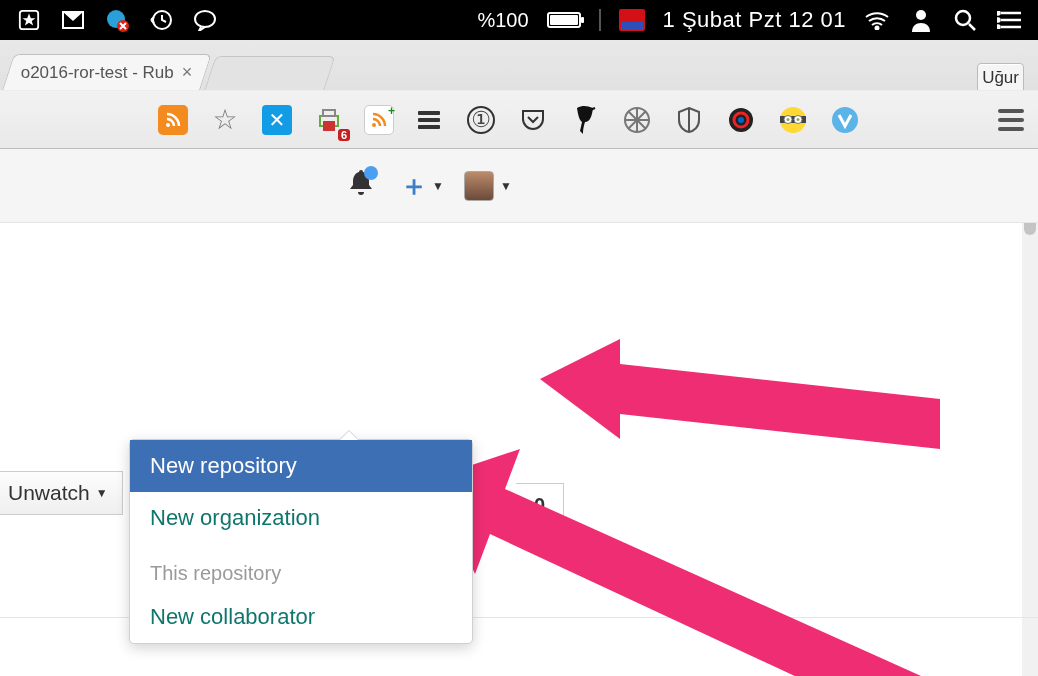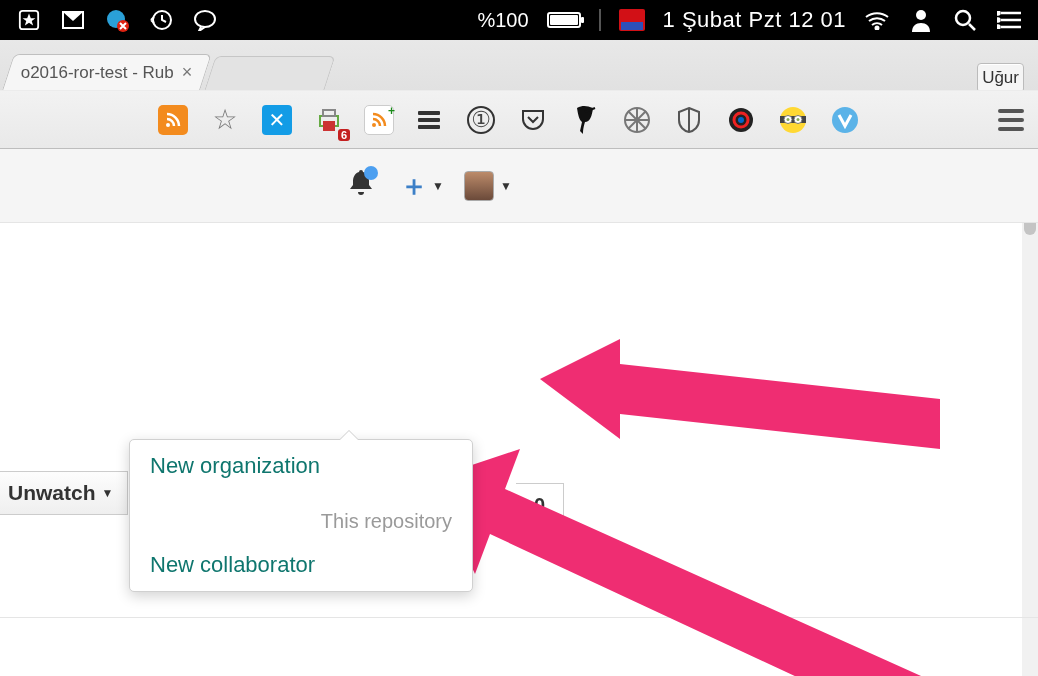--- a/index.html
+++ b/index.html
@@ -105,25 +105,25 @@
   .dropdown::before{
     content:""; position:absolute; top:-9px; left:210px;
     width:0;height:0;border-left:9px solid transparent;border-right:9px solid transparent;border-bottom:9px solid #fff;
     filter:drop-shadow(0 -1px 0 #ccc);
   }
   .dd-item{
     padding:13px 20px; font-size:22px; color:#0f766e; cursor:pointer;
   }
   .dd-item.selected{background:#3d6fb4;color:#fff;}
   .dd-divider{height:18px;}
-  .dd-header{padding:0 20px 6px;font-size:20px;color:#9a9a9a;text-align:right;}
+  .dd-header{padding:0 20px 6px;font-size:20px;color:#9a9a9a;}
 
   
   .repometa{
-    position:absolute; left:0; top:322px; display:flex; align-items:center; gap:0;font-weight:bold;
+    position:absolute; left:0; top:322px; display:flex; align-items:center; gap:0;
   }
   .unwatch{
     height:44px; padding:0 14px 0 8px; background:linear-gradient(#fdfdfd,#efefef);
     border:1px solid #ccc; border-left:none; border-radius:0 0 0 0;
     display:flex; align-items:center; font-size:21px; color:#333;
   }
   .unwatch .caret{margin-left:6px;font-size:12px;}
   .count{
     height:44px; width:48px; border:1px solid #ccc; border-left:none;
     display:flex;align-items:center;justify-content:center;font-size:20px;color:#333;font-weight:bold;
@@ -341,20 +341,21 @@
     <div class="unwatch">
       <span>Unwatch</span>
       <span class="caret">▼</span>
     </div>
   </div>
   <div class="count-wrap">
     <div class="count">0</div>
   </div>
 
   <div class="dropdown">
+    <div class="dd-item selected">New repository</div>
     <div class="dd-item">New organization</div>
     <div class="dd-divider"></div>
     <div class="dd-header">This repository</div>
     <div class="dd-item">New collaborator</div>
   </div>
 
   <div class="sep-line"></div>
 
   <svg class="arrow" style="left:420px;top:190px" width="540" height="140" viewBox="0 0 540 140">
     <polygon points="120,40 200,0 200,25 520,60 520,110 200,75 200,100" fill="#ef2d72"></polygon>

